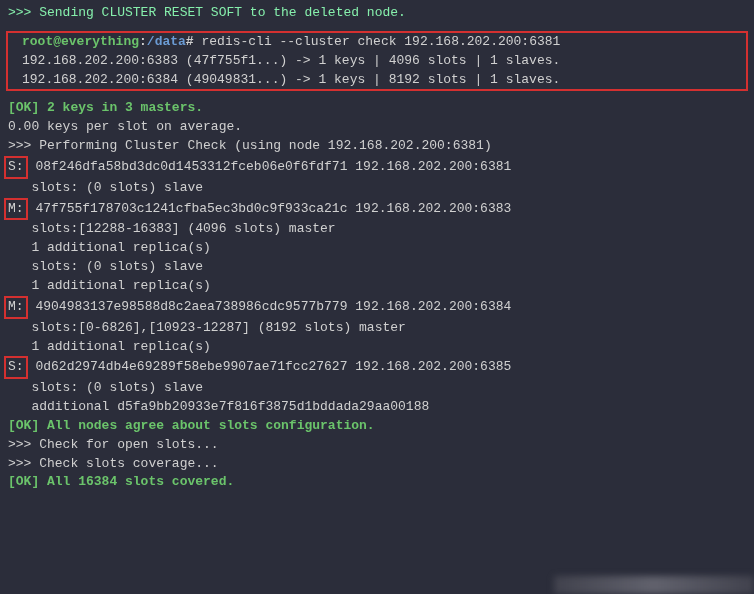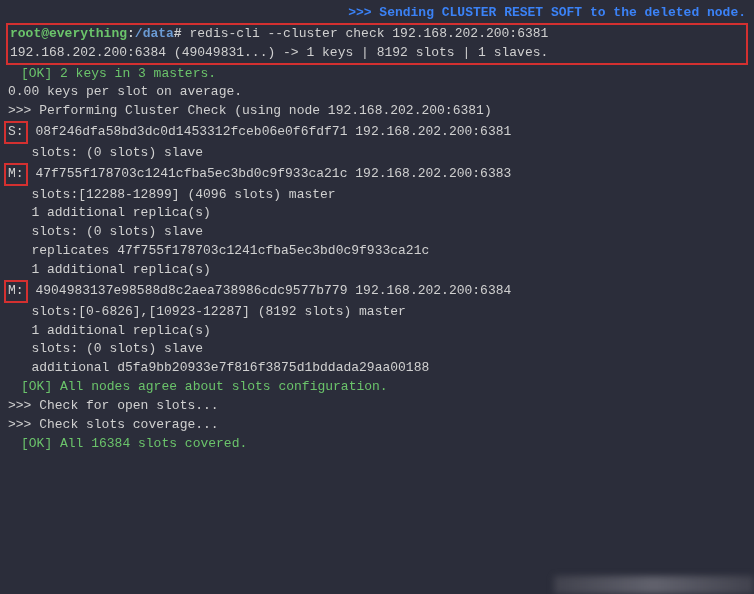--- a/index.html
+++ b/index.html
@@ -12,26 +12,26 @@
       color: #d0d0d0;
       width: 754px;
       box-sizing: border-box;
     }
     .line {
       white-space: pre;
     }
     .prompt-user { color: #6bc46b; font-weight: bold; }
     .prompt-path { color: #6b9bd4; font-weight: bold; }
     .prompt-sep { color: #d0d0d0; font-weight: bold; }
-    .ok { color: #6bc46b; font-weight: normal; margin-left: 13px; }
-    .dim-header { color: #3b82f6; font-weight: bold; text-align: right; }
+    .ok { color: #6bc46b; font-weight: bold; }
+    .dim-header { color: #86efac; font-weight: normal; }
     .red-box {
       border: 2px solid #d43030;
-      margin: 0 -2px;
-      padding: 0 2px;
+      margin: 8px -2px;
+      padding: 0 14px;
     }
     .red-box-sm {
       border: 2px solid #d43030;
       display: inline-block;
       padding: 0 2px;
       margin-left: -4px;
     }
     .blur-strip {
       position: fixed;
       bottom: 0;
@@ -42,44 +42,45 @@
       filter: blur(3px);
     }
   </style>
 </head>
 <body>
 
 <div class="line dim-header">&gt;&gt;&gt; Sending CLUSTER RESET SOFT to the deleted node.</div>
 
 <div class="red-box">
   <div class="line"><span class="prompt-user">root@everything</span><span class="prompt-sep">:</span><span class="prompt-path">/data</span><span class="prompt-sep">#</span> <span>redis-cli --cluster check 192.168.202.200:6381</span></div>
+  <div class="line">192.168.202.200:6383 (47f755f1...) -&gt; 1 keys | 4096 slots | 1 slaves.</div>
   <div class="line">192.168.202.200:6384 (49049831...) -&gt; 1 keys | 8192 slots | 1 slaves.</div>
 </div>
 
 <div class="line ok">[OK] 2 keys in 3 masters.</div>
 <div class="line">0.00 keys per slot on average.</div>
 <div class="line">&gt;&gt;&gt; Performing Cluster Check (using node 192.168.202.200:6381)</div>
 
 <div>
   <div class="line"><span class="red-box-sm">S:</span> <span>08f246dfa58bd3dc0d1453312fceb06e0f6fdf71 192.168.202.200:6381</span></div>
   <div class="line">   slots: (0 slots) slave</div>
 
   <div class="line"><span class="red-box-sm">M:</span> <span>47f755f178703c1241cfba5ec3bd0c9f933ca21c 192.168.202.200:6383</span></div>
-  <div class="line">   slots:[12288-12899] (4096 slots) master</div>
+  <div class="line">   slots:[12288-16383] (4096 slots) master</div>
   <div class="line">   1 additional replica(s)</div>
 
   <div class="line">   slots: (0 slots) slave</div>
-  <div class="line">   replicates 47f755f178703c1241cfba5ec3bd0c9f933ca21c</div>
 
   <div class="line">   1 additional replica(s)</div>
 
   <div class="line"><span class="red-box-sm">M:</span> <span>4904983137e98588d8c2aea738986cdc9577b779 192.168.202.200:6384</span></div>
   <div class="line">   slots:[0-6826],[10923-12287] (8192 slots) master</div>
   <div class="line">   1 additional replica(s)</div>
 
+  <div class="line"><span class="red-box-sm">S:</span> <span>0d62d2974db4e69289f58ebe9907ae71fcc27627 192.168.202.200:6385</span></div>
   <div class="line">   slots: (0 slots) slave</div>
   <div class="line">   additional d5fa9bb20933e7f816f3875d1bddada29aa00188</div>
 </div>
 
 <div class="line ok">[OK] All nodes agree about slots configuration.</div>
 <div class="line">&gt;&gt;&gt; Check for open slots...</div>
 <div class="line">&gt;&gt;&gt; Check slots coverage...</div>
 <div class="line ok">[OK] All 16384 slots covered.</div>
 
 <div class="blur-strip"></div>

